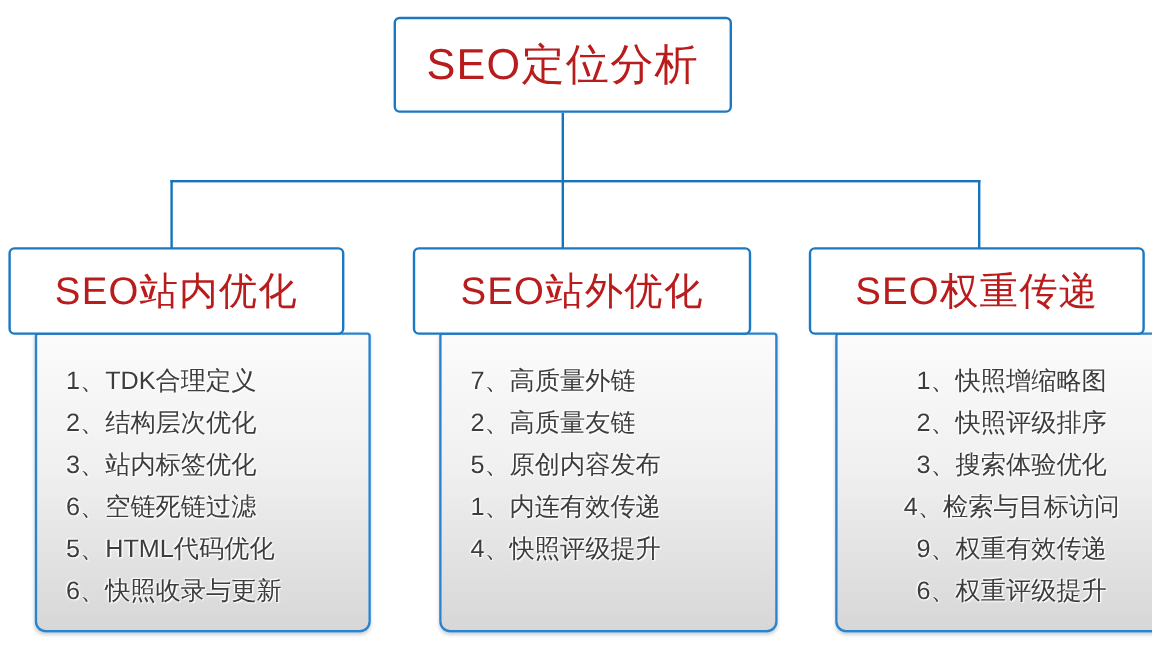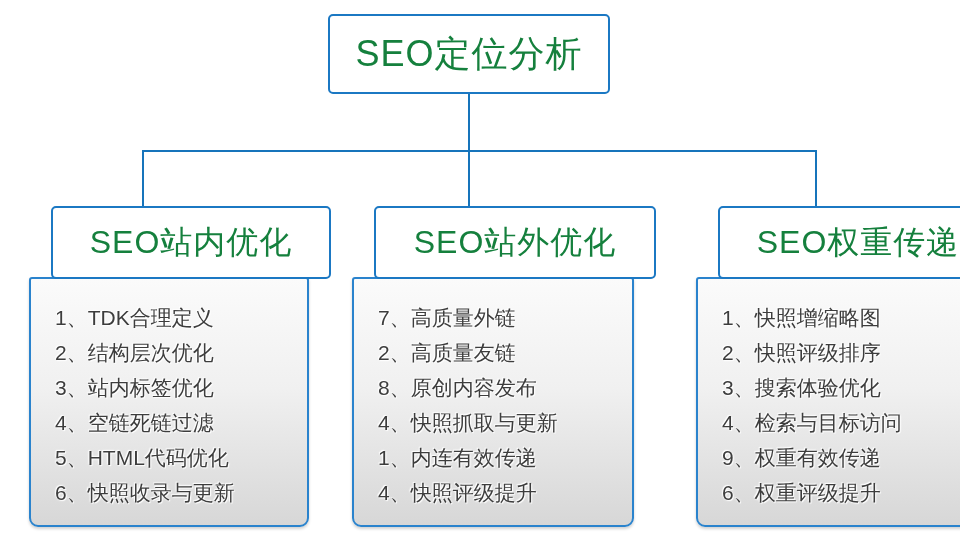--- a/index.html
+++ b/index.html
@@ -16,21 +16,21 @@
     overflow: hidden;
   }
   .node {
     box-sizing: border-box;
     background: #ffffff;
     border: 2px solid #1b78c3;
     border-radius: 5px;
     display: flex;
     align-items: center;
     justify-content: center;
-    color: #15803d;
+    color: #b91c1c;
   }
   .root-node {
     position: absolute;
     left: 328px;
     top: 14px;
     width: 282px;
     height: 80px;
     font-size: 36px;
     letter-spacing: 1px;
   }
@@ -40,30 +40,29 @@
   }
   .line-v-center { left: 468px; top: 94px;  width: 2px;  height: 113px; }
   .line-h        { left: 142px; top: 150px; width: 675px; height: 2px; }
   .line-v-left   { left: 142px; top: 150px; width: 2px;  height: 57px; }
   .line-v-right  { left: 815px; top: 150px; width: 2px;  height: 57px; }
   .column {
     position: absolute;
     top: 206px;
   }
   .col-0 { left: 7px;   width: 280px; }
-  .col-1 { left: 330px; width: 282px; }
-  .col-2 { left: 674px; width: 280px; }
+  .col-1 { left: 344px; width: 282px; }
+  .col-2 { left: 674px; width: 280px; text-align: center; }
   .branch-title {
     width: 100%;
     height: 73px;
     font-size: 32px;
     letter-spacing: 1px;
     position: relative;
     z-index: 2;
-    margin-left: 44px;
   }
   .panel {
     box-sizing: border-box;
     width: 100%;
     height: 250px;
     margin-top: -2px;
     border: 2px solid #2a83cd;
     border-radius: 3px 3px 9px 9px;
     background: linear-gradient(180deg, #fbfbfb 0%, #f0f0f0 45%, #d7d7d7 100%);
     box-shadow: 0 2px 3px rgba(0,0,0,0.18);
@@ -95,35 +94,34 @@
   <div class="connector line-v-right"></div>
 
   <div class="column col-0">
     <div class="node branch-title">
       <span>SEO站内优化</span>
     </div>
     <div class="panel">
       <div class="item">1、TDK合理定义</div>
       <div class="item">2、结构层次优化</div>
       <div class="item">3、站内标签优化</div>
-      <div class="item">4、空链死链过滤</div>
+      <div class="item">6、空链死链过滤</div>
       <div class="item">5、HTML代码优化</div>
       <div class="item">6、快照收录与更新</div>
     </div>
   </div>
 
   <div class="column col-1">
     <div class="node branch-title">
       <span>SEO站外优化</span>
     </div>
     <div class="panel">
       <div class="item">7、高质量外链</div>
       <div class="item">2、高质量友链</div>
-      <div class="item">8、原创内容发布</div>
-      <div class="item">4、快照抓取与更新</div>
+      <div class="item">5、原创内容发布</div>
       <div class="item">1、内连有效传递</div>
       <div class="item">4、快照评级提升</div>
     </div>
   </div>
 
   <div class="column col-2">
     <div class="node branch-title">
       <span>SEO权重传递</span>
     </div>
     <div class="panel">

